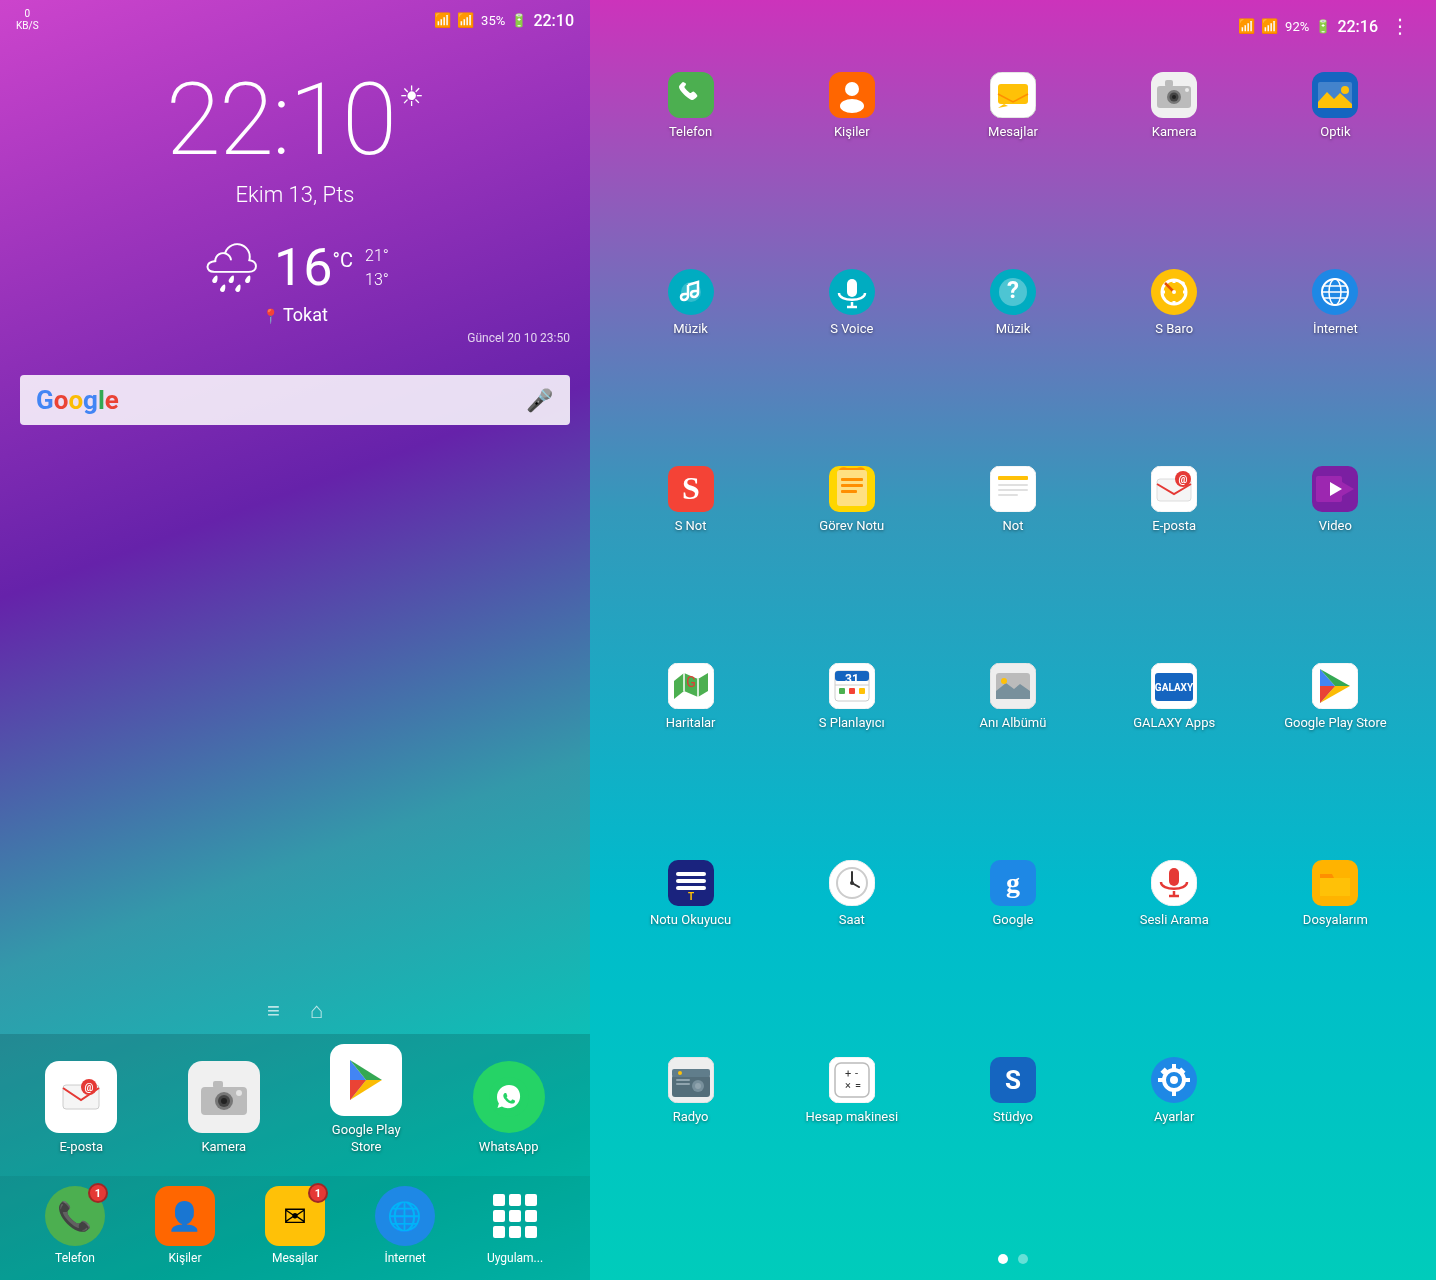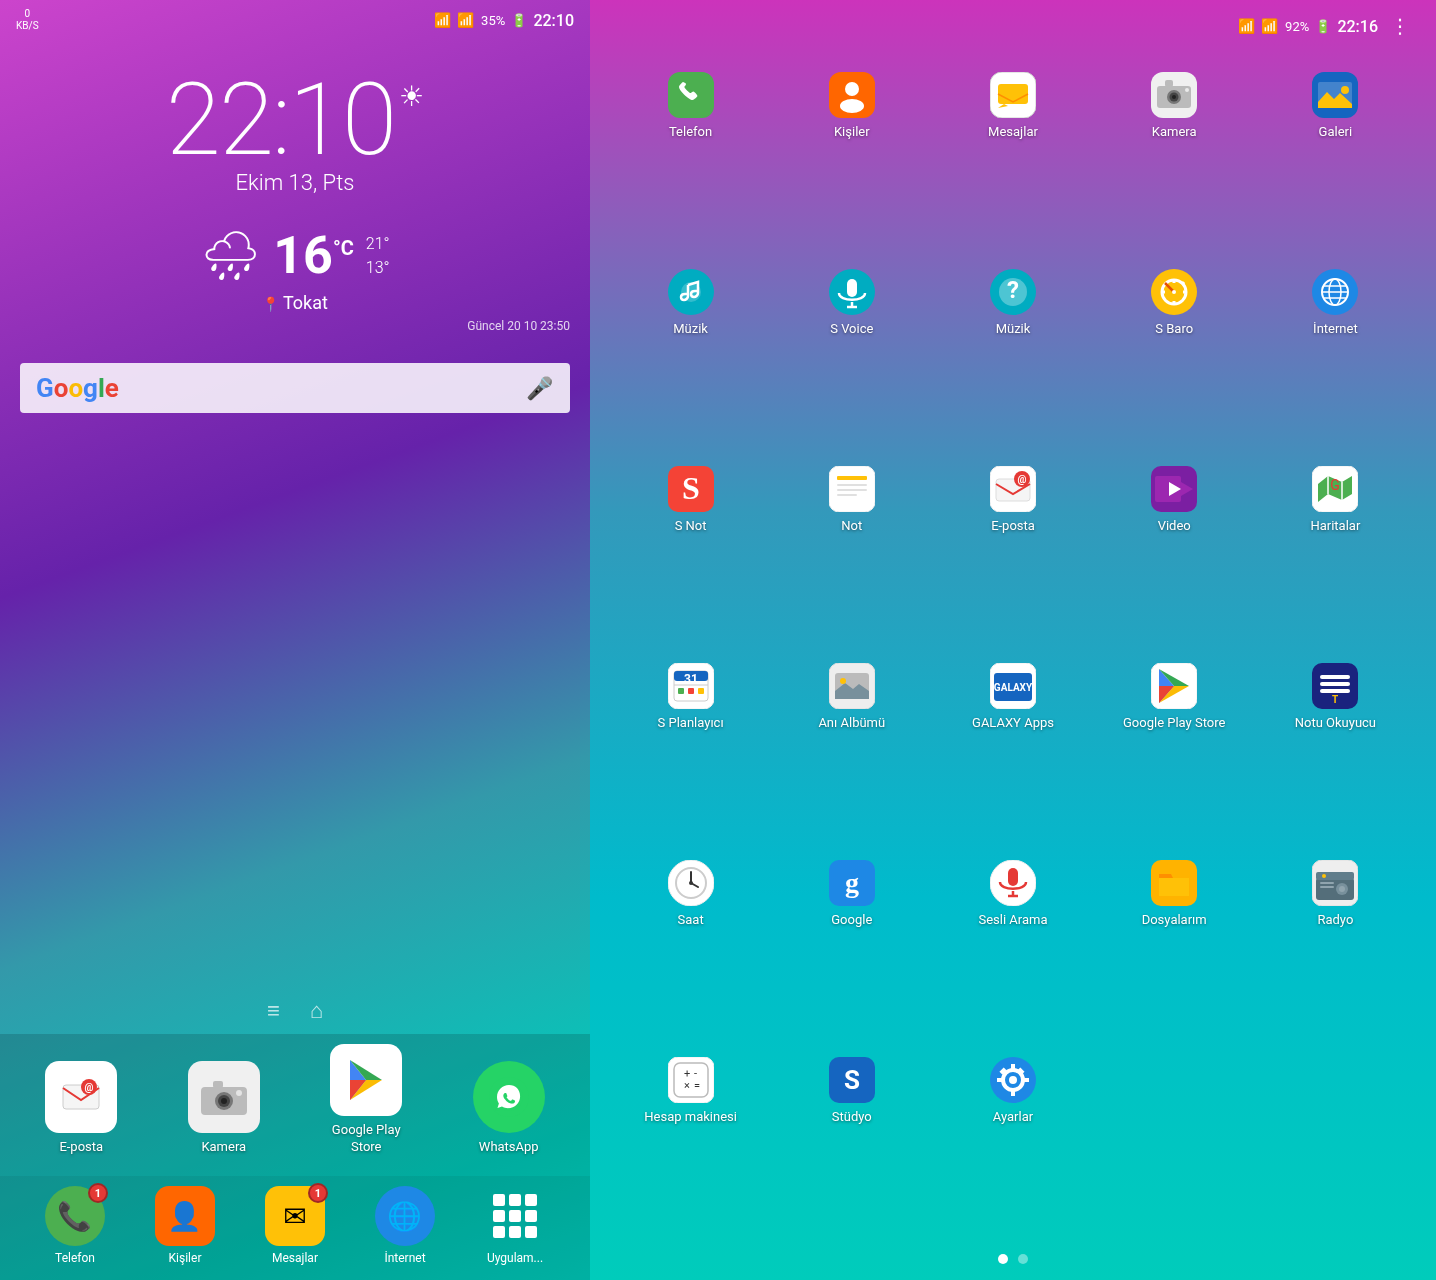--- a/index.html
+++ b/index.html
@@ -40,33 +40,33 @@
     .clock-time {
       font-size: 100px;
       font-weight: 200;
       letter-spacing: -2px;
       line-height: 1;
     }
     .clock-sun { font-size: 28px; vertical-align: top; margin-top: 10px; }
     .clock-date {
       font-size: 22px;
       font-weight: 300;
-      margin-top: 0;
+      margin-top: 12px;
     }
 
     .weather-area {
       display: flex;
       align-items: center;
       justify-content: center;
       margin-top: 30px;
       color: white;
       gap: 12px;
     }
     .weather-icon { font-size: 48px; }
-    .weather-temp { font-size: 52px; font-weight: 700; }
+    .weather-temp { font-size: 52px; font-weight: 400; }
     .weather-temp sup { font-size: 20px; }
     .weather-range { font-size: 16px; font-weight: 300; line-height: 1.5; }
     .weather-location {
       text-align: center;
       color: white;
       font-size: 18px;
       margin-top: 6px;
     }
     .weather-location::before { content: '📍 '; font-size: 14px; }
     .weather-updated {
@@ -418,21 +418,21 @@
       </div>
       <div class="app-item">
         <div>
           <svg width="46" height="46" viewBox="0 0 46 46">
             <rect width="46" height="46" rx="12" fill="#1565C0"></rect>
             <rect x="6" y="10" width="34" height="26" rx="2" fill="white" opacity="0.2"></rect>
             <path d="M6 30 L15 20 L22 27 L28 21 L40 32 L40 36 L6 36z" fill="#FFC107"></path>
             <circle cx="33" cy="18" r="4" fill="#FFC107"></circle>
           </svg>
         </div>
-        <div class="app-label">Galeri</div>
+        <div class="app-label">Optik</div>
       </div>
       <div class="app-item">
         <div>
           <svg width="46" height="46" viewBox="0 0 46 46">
             <rect width="46" height="46" rx="23" fill="#00ACC1"></rect>
             <circle cx="23" cy="23" r="10" fill="white" opacity="0.2"></circle>
             <path d="M20 16 L20 27 M20 27 C20 29 18 31 16 31 C14 31 13 30 13 28 C13 26 15 25 17 25 L20 25" fill="none" stroke="white" stroke-width="2.5"></path>
             <path d="M20 16 L30 13 L30 24 M30 24 C30 26 28 28 26 28 C24 28 23 27 23 25 C23 23 25 22 27 22 L30 22" fill="none" stroke="white" stroke-width="2.5"></path>
           </svg>
         </div>
@@ -494,20 +494,33 @@
           <svg width="46" height="46" viewBox="0 0 46 46">
             <rect width="46" height="46" rx="10" fill="#F44336"></rect>
             <text x="23" y="33" text-anchor="middle" fill="white" font-size="32" font-weight="bold" font-family="serif">S</text>
           </svg>
         </div>
         <div class="app-label">S Not</div>
       </div>
       <div class="app-item">
         <div>
           <svg width="46" height="46" viewBox="0 0 46 46">
+            <rect width="46" height="46" rx="10" fill="#FFD600"></rect>
+            <rect x="8" y="4" width="30" height="36" rx="3" fill="#ffe082"></rect>
+            <rect x="12" y="12" width="22" height="3" rx="1" fill="#FF8F00"></rect>
+            <rect x="12" y="18" width="22" height="3" rx="1" fill="#FF8F00"></rect>
+            <rect x="12" y="24" width="16" height="3" rx="1" fill="#FF8F00"></rect>
+            <path d="M10 4 C10 2 14 0 18 2 L28 2 C32 0 36 2 36 4" fill="#FF8F00"></path>
+          </svg>
+        </div>
+        <div class="app-label">Görev Notu</div>
+      </div>
+      <div class="app-item">
+        <div>
+          <svg width="46" height="46" viewBox="0 0 46 46">
             <rect width="46" height="46" rx="10" fill="white" stroke="#eee" stroke-width="1"></rect>
             <rect x="8" y="10" width="30" height="4" rx="1" fill="#FFC107"></rect>
             <rect x="8" y="18" width="30" height="2" rx="1" fill="#e0e0e0"></rect>
             <rect x="8" y="23" width="30" height="2" rx="1" fill="#e0e0e0"></rect>
             <rect x="8" y="28" width="20" height="2" rx="1" fill="#e0e0e0"></rect>
           </svg>
         </div>
         <div class="app-label">Not</div>
       </div>
       <div class="app-item">

